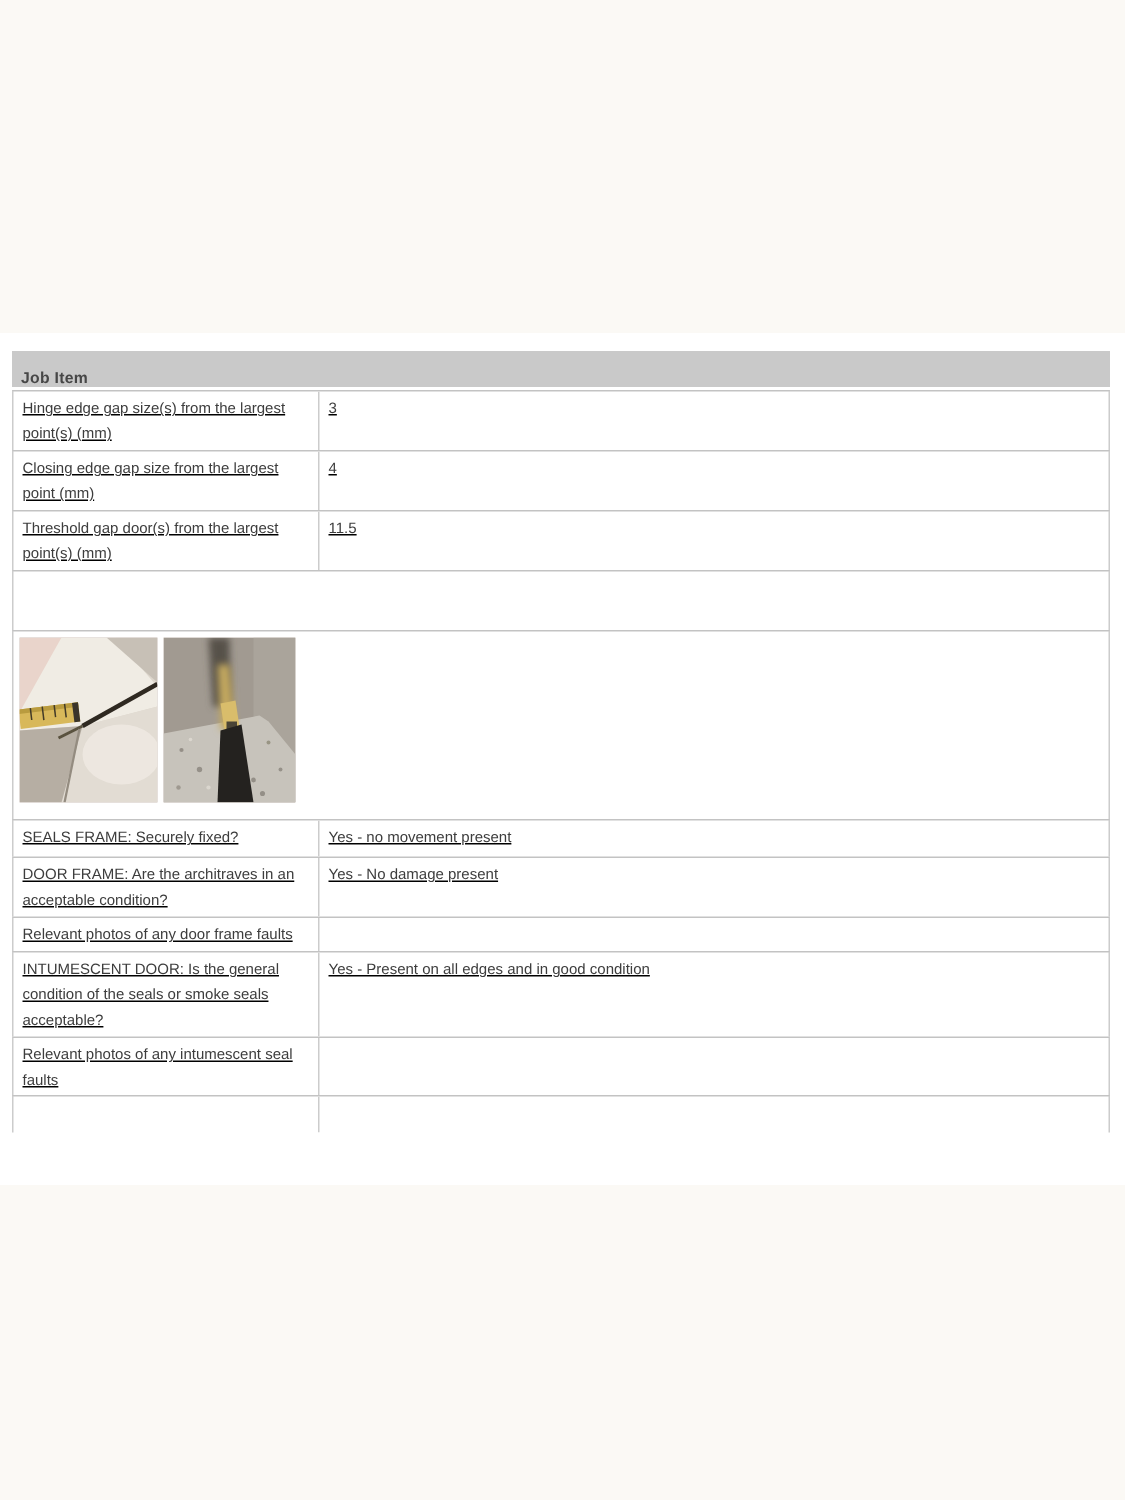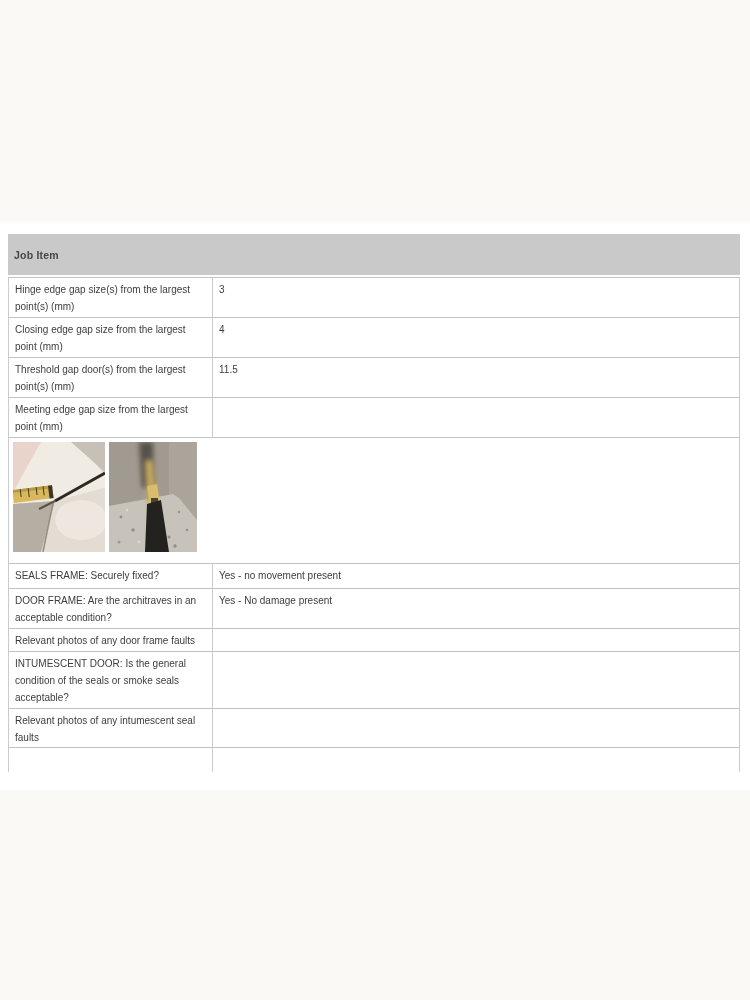--- a/index.html
+++ b/index.html
@@ -9,28 +9,28 @@
     font-family:"Liberation Sans","DejaVu Sans",sans-serif;
   }
   .content-band{
     position:absolute;left:0;top:222px;width:750px;height:568px;
     background:#ffffff;overflow:hidden;
   }
   .report-table{
     position:absolute;left:8px;top:12px;width:732px;background:#ffffff;
   }
   .thead{
-    height:41px;margin-bottom:2px;background:#c9c9c9;
-    display:flex;align-items:center;padding:0 6px;box-sizing:border-box;
+    height:24px;margin-bottom:2px;background:#c9c9c9;
+    display:flex;align-items:flex-end;padding:0 6px;box-sizing:border-box;
     font-size:10.5px;font-weight:bold;color:#474747;letter-spacing:.2px;
   }
   .row{
     display:flex;box-sizing:border-box;overflow:hidden;
     border-top:1px solid #c3c3c3;
-    border-left:1px solid #cccccc;border-right:1px solid #cccccc;
+    border-left:1px solid #cccccc;border-right:1px solid #cccccc;text-decoration:underline;
   }
   .row:last-child{border-bottom:none;}
   .cell{
     box-sizing:border-box;padding:3px 6px;
     font-size:10px;line-height:17px;color:#3d3d3d;overflow:hidden;
   }
   .cell.label{width:204px;flex:none;border-right:1px solid #cccccc;}
   .cell.value{flex:1;}
   .h40{height:40px}.h126{height:126px}.h54{height:54px}.h25{height:25px}
   .h23{height:23px}.h57{height:57px}.h39{height:39px}.hcut{height:25px}
@@ -59,21 +59,20 @@
       <div class="cell label">Closing edge gap size from the largest point (mm)</div>
       <div class="cell value">4</div>
     </div>
 
     <div class="row h40">
       <div class="cell label">Threshold gap door(s) from the largest point(s) (mm)</div>
       <div class="cell value">11.5</div>
     </div>
 
     <div class="row h40">
-      <div class="cell label">Meeting edge gap size from the largest point (mm)</div>
       <div class="cell value"></div>
     </div>
 
     <div class="row h126">
       <div class="cell value photos-cell">
         <div class="photo p1">
           <svg viewBox="0 0 92 110" preserveAspectRatio="none">
             <rect width="92" height="110" fill="#ddd6cc"></rect>
             <polygon points="0,0 40,0 0,60" fill="#e9d4cb"></polygon>
             <polygon points="28,0 64,0 92,33 92,46 42,59 0,62 0,50" fill="#f0ece4"></polygon>
@@ -138,20 +137,21 @@
       <div class="cell value">Yes - No damage present</div>
     </div>
 
     <div class="row h23">
       <div class="cell label">Relevant photos of any door frame faults</div>
       <div class="cell value"></div>
     </div>
 
     <div class="row h57">
       <div class="cell label">INTUMESCENT DOOR: Is the general condition of the seals or smoke seals acceptable?</div>
+      <div class="cell value">Yes - Present on all edges and in good condition</div>
     </div>
 
     <div class="row h39">
       <div class="cell label">Relevant photos of any intumescent seal faults</div>
       <div class="cell value"></div>
     </div>
 
     <div class="row hcut">
       <div class="cell label"></div>
       <div class="cell value"></div>

